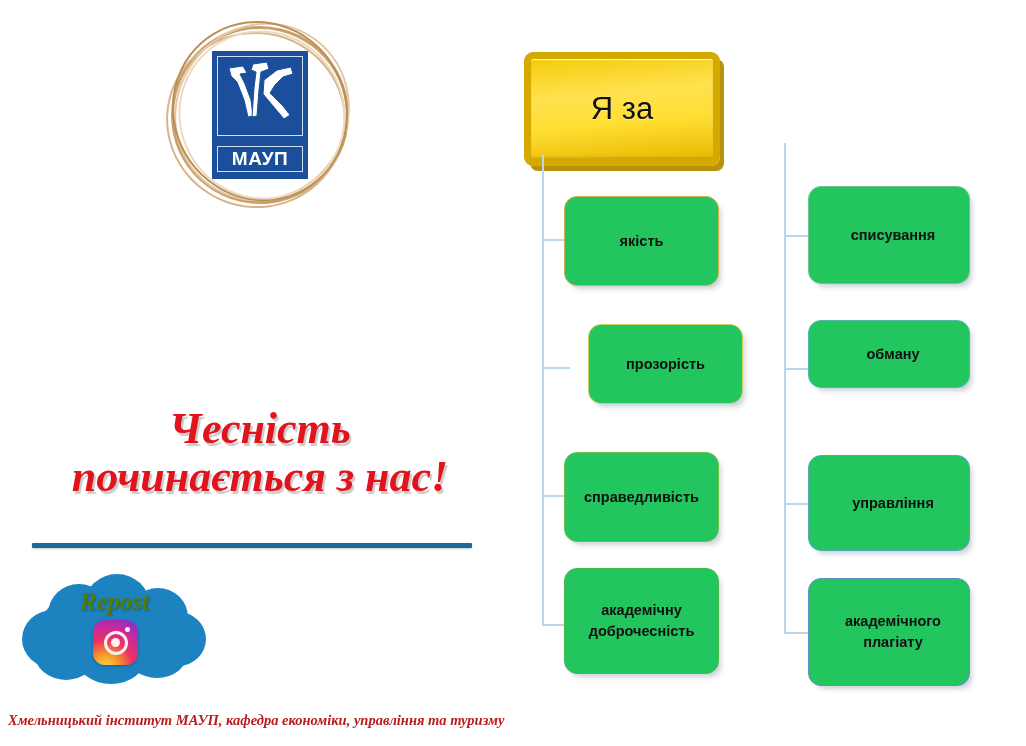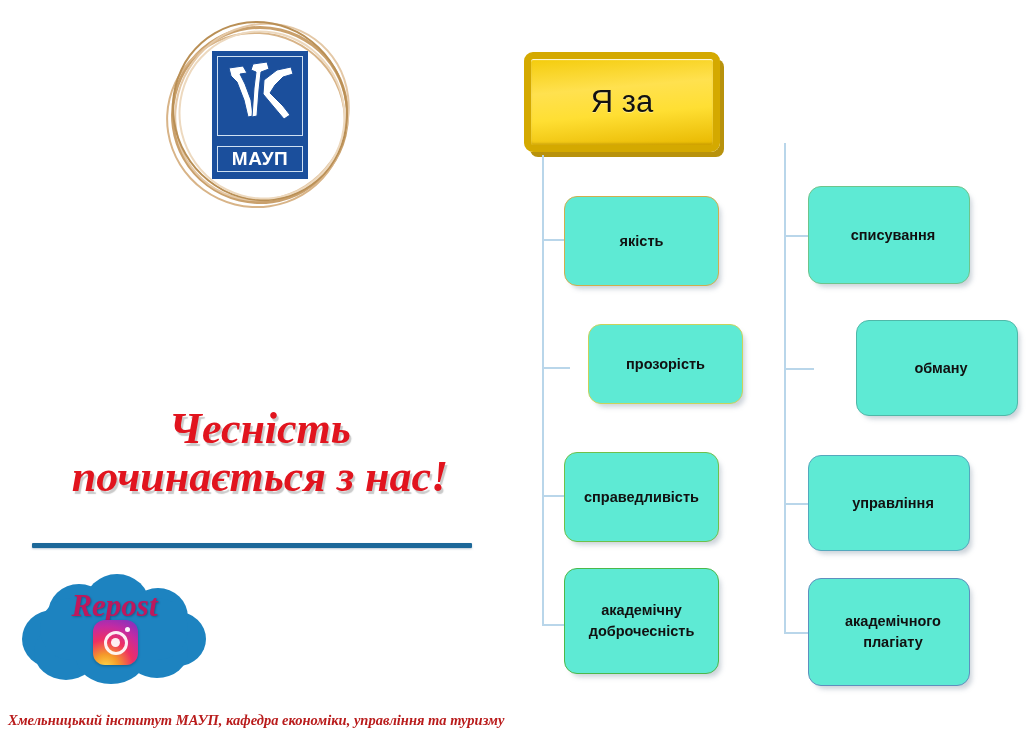--- a/index.html
+++ b/index.html
@@ -88,21 +88,21 @@
     position:absolute; left:32px; top:543px; width:440px; height:5px;
     background:#1c6899; border-radius:1px;
     box-shadow:0 1px 2px rgba(120,150,175,.5);
   }
 
   
   #cloud-wrap { position:absolute; left:22px; top:572px; width:185px; height:112px; }
   .puff { position:absolute; background:#1d83c0; border-radius:50%; }
   #cloud-text {
     position:absolute; left:0; top:16px; width:185px; text-align:center;
-    color:#be185d; font-size:31px;
+    color:#4d7c0f; font-size:25px;
     font-family:"Liberation Serif", serif; font-style:italic; font-weight:bold;
     text-shadow:1px 1px 2px rgba(0,0,0,.25); z-index:4;
   }
   #ig-icon {
     position:absolute; left:71px; top:48px; width:45px; height:45px; z-index:4;
     border-radius:12px;
     background:
       radial-gradient(circle at 28% 105%, #ffd74a 0%, #f59b2a 22%, #ef2f63 48%, #c32aa3 72%, #6f35c9 100%);
     box-shadow:0 1px 3px rgba(0,0,0,.28);
     display:flex; align-items:center; justify-content:center;
@@ -134,21 +134,21 @@
 
   
   #diagram { position:absolute; left:520px; top:0; width:506px; height:746px; }
 
   .col { position:absolute; top:0; width:253px; height:746px; }
   #col-for     { left:0px; }
   #col-against { left:238px; }
 
   
   .plaque {
-    position:absolute; width:196px; height:100px;
+    position:absolute; width:196px; height:114px;
     display:flex; align-items:center; justify-content:center;
     font-size:31px; color:#111; font-family:"Liberation Sans", sans-serif;
     border-radius:9px;
   }
   .plaque span { position:relative; z-index:3; }
 
   #plaque-for {
     left:4px; top:52px;
     background:linear-gradient(175deg,#f4cc0c 0%,#ffe14f 35%,#ffdf33 62%,#e8b800 100%);
     border:7px solid #d4a900;
@@ -169,21 +169,21 @@
       inset 0 -2px 2px rgba(40,90,140,.25);
   }
 
   
   .trunk { position:absolute; width:1.6px; background:#b9d6ea; }
   .branch { position:absolute; height:1.6px; background:#b9d6ea; }
 
   
   .card {
     position:absolute; width:155px;
-    background:#5eead4; border-radius:13px;
+    background:#22c55e; border-radius:13px;
     display:flex; align-items:center; justify-content:center;
     text-align:center; padding:4px 8px;
     font-size:14.5px; font-weight:bold; color:#111;
     line-height:1.42;
     font-family:"Liberation Sans", sans-serif;
   }
   .card.tall { width:162px;padding-left:16px; }
   .card-shadow { box-shadow:4px 5px 5px -2px rgba(110,130,150,.35); }
 </style>
 </head>
@@ -277,21 +277,21 @@
 
     <div class="trunk" style="left:26px; top:143px; height:490px;"></div>
     <div class="branch" style="left:26px; top:235px; width:30px;"></div>
     <div class="branch" style="left:26px; top:368px; width:30px;"></div>
     <div class="branch" style="left:26px; top:503px; width:30px;"></div>
     <div class="branch" style="left:26px; top:632px; width:30px;"></div>
 
     <div class="card card-shadow tall" style="left:50px; top:186px; height:98px; border:1.4px solid #6ec48b;">
       <span>списування</span>
     </div>
-    <div class="card card-shadow tall" style="left:50px; top:320px; height:96px; border:1.4px solid #4fb8a8;margin-left:48px;">
+    <div class="card card-shadow tall" style="left:50px; top:320px; height:68px; border:1.4px solid #4fb8a8;">
       <span>обману</span>
     </div>
     <div class="card card-shadow tall" style="left:50px; top:455px; height:96px; border:1.4px solid #54a8bd;">
       <span>управління</span>
     </div>
     <div class="card card-shadow tall" style="left:50px; top:578px; height:108px; border:1.4px solid #5f8fbe;">
       <span>академічного плагіату</span>
     </div>
   </div>
 </div>

